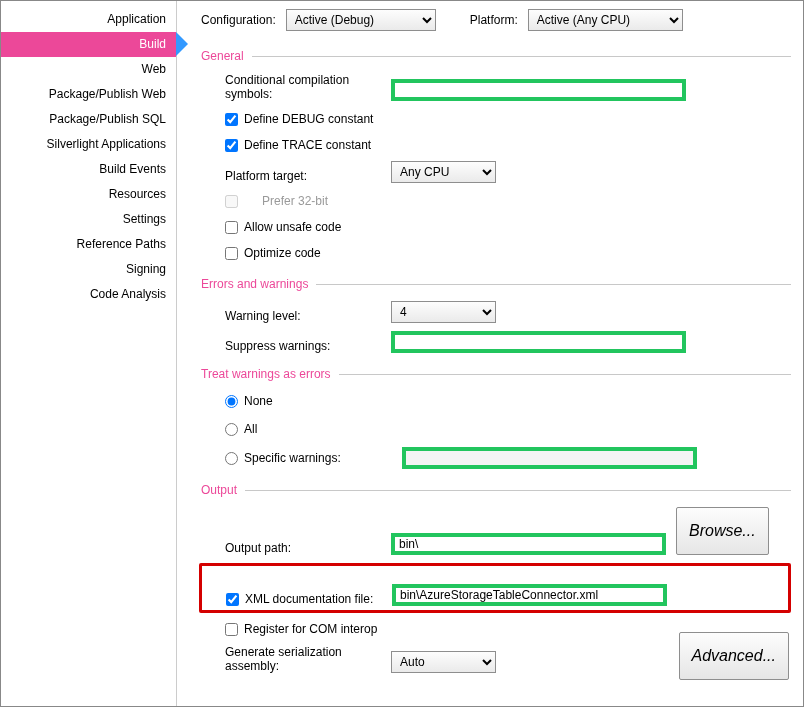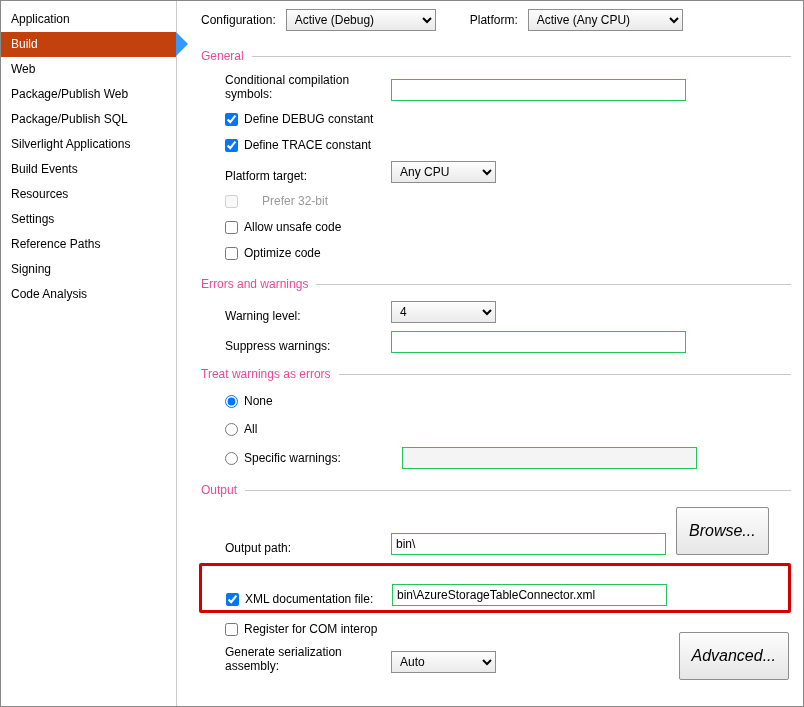--- a/index.html
+++ b/index.html
@@ -23,23 +23,24 @@
     border-right: 1px solid #ccc;
     padding-top: 6px;
     background: #fff;
   }
   .sidebar-item {
     padding: 4px 10px 4px 10px;
     cursor: pointer;
     position: relative;
     height: 25px;
     line-height: 17px;
+    text-align: right;
   }
   .sidebar-item.selected {
-    background: #c2410c;
+    background: #ec4899;
     color: #fff;
   }
   .sidebar-item.selected::after {
     content: "";
     position: absolute;
     right: -12px;
     top: 0;
     width: 0; height: 0;
     border-top: 12.5px solid transparent;
     border-bottom: 12.5px solid transparent;
@@ -54,21 +55,21 @@
   .toprow {
     display: flex;
     align-items: center;
     gap: 8px;
     margin-bottom: 18px;
   }
   .toprow label { margin-right: 2px; }
   select, input[type=text] {
     font-family: inherit;
     font-size: 12px;
-    border: 1px solid #22c55e;
+    border: 4px solid #22c55e;
     background: #fff;
     padding: 2px 4px;
     height: 22px;
   }
   select.combo {
     background: linear-gradient(#fdfdfd,#eaeaea);
     border: 1px solid #8e8e8e;
   }
   .section {
     margin-bottom: 14px;

